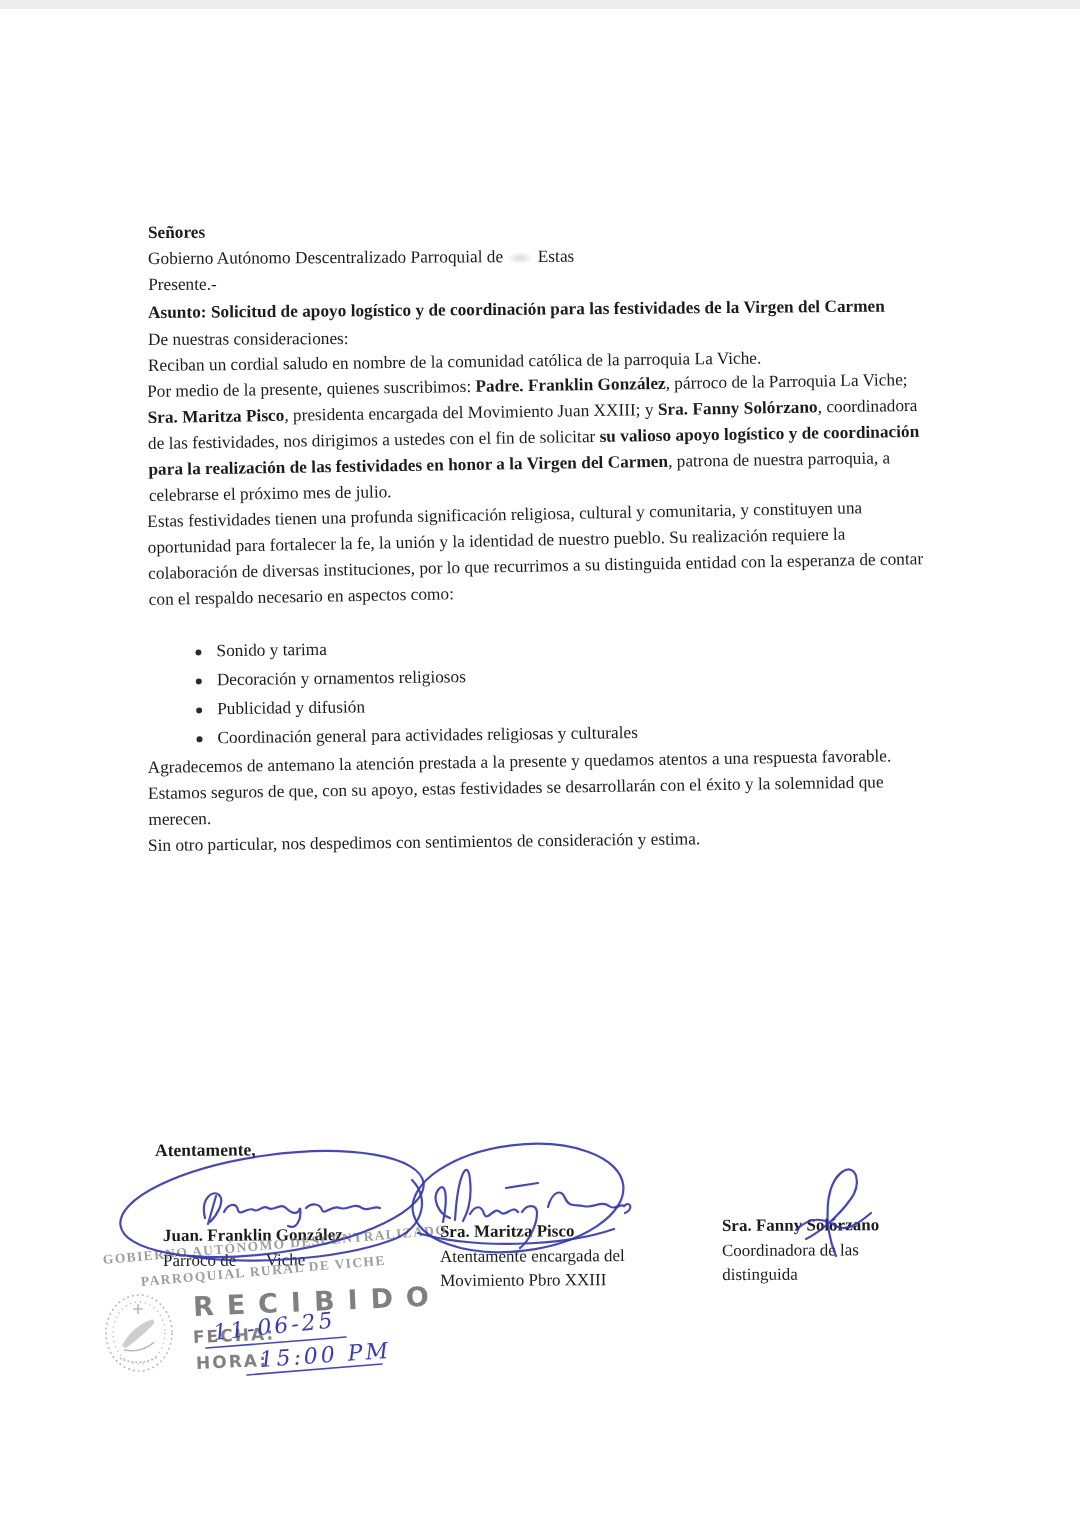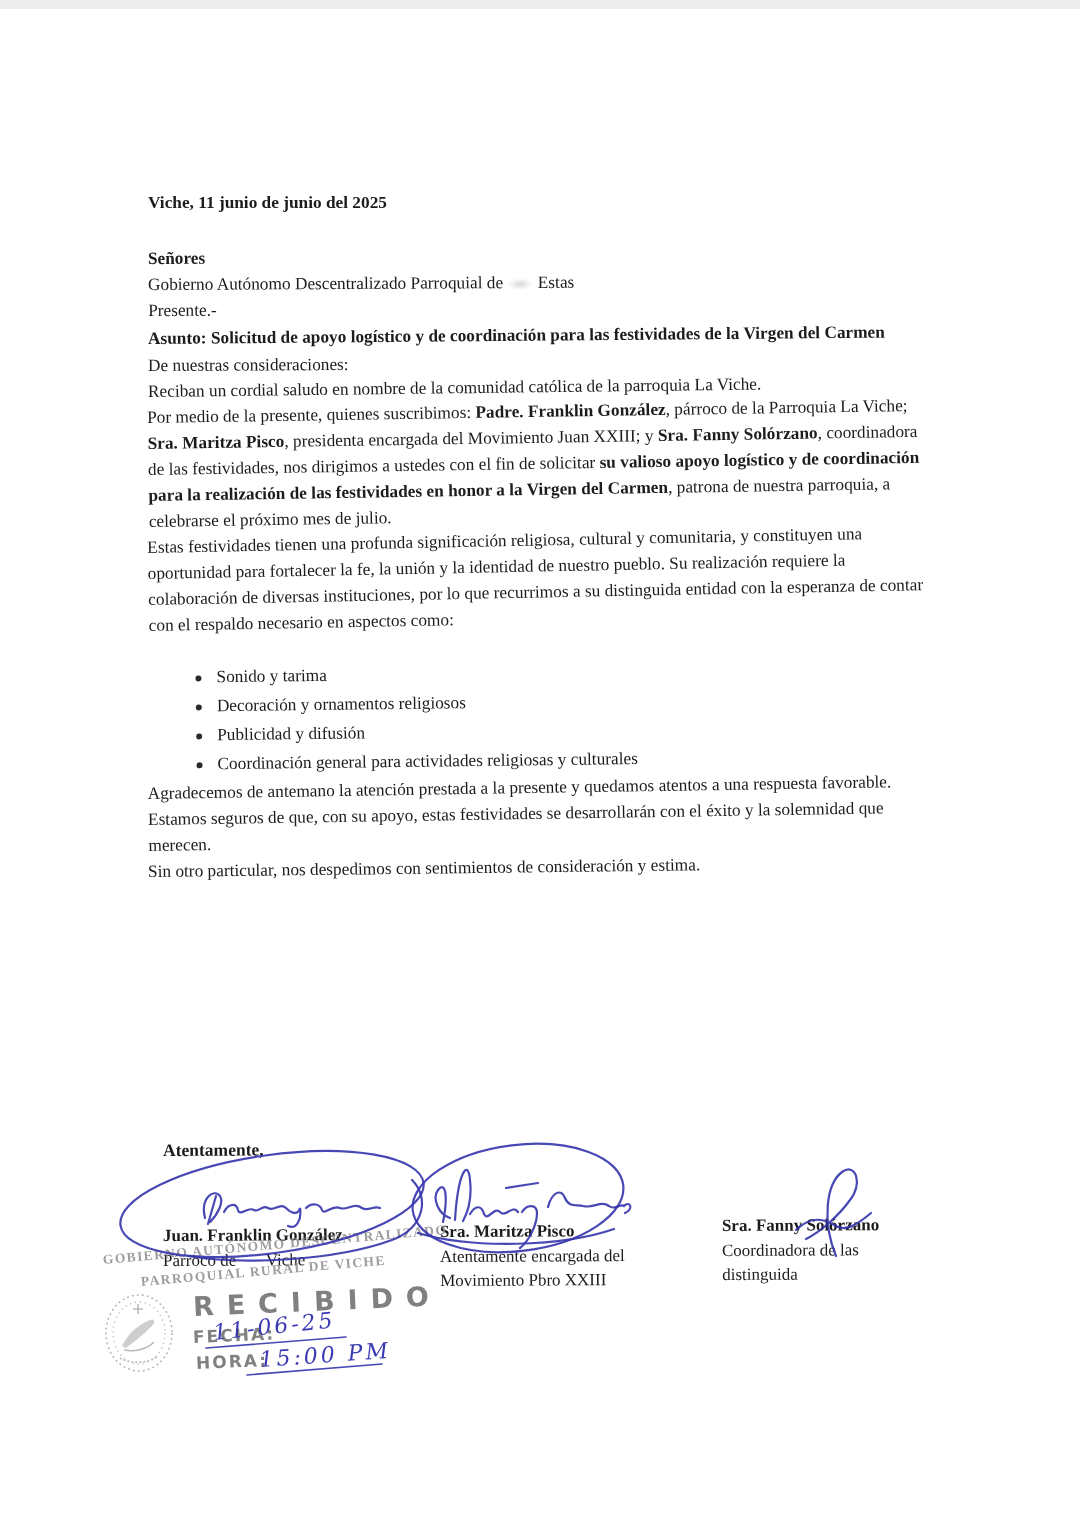--- a/index.html
+++ b/index.html
@@ -24,21 +24,21 @@
   .mt-salute    { margin-top:26px; }
   .mt-para      { margin-top:26px; }
   .bullets { margin:26px 0 0 0; padding:0 0 0 46px; list-style:none; }
   .bullets li { position:relative; padding-left:23px; margin-bottom:3px; }
   .bullets li::before {
     content:""; position:absolute; left:2px; top:11px; width:6px; height:6px;
     border-radius:50%; background:#2a2a2a;
   }
   .mt-thanks   { margin-top:32px; }
   .mt-farewell { margin-top:28px; }
-  .closing { position:absolute; left:163px; top:1122px; font-weight:bold; font-size:17.5px; }
+  .closing { position:absolute; left:155px; top:1122px; font-weight:bold; font-size:17.5px; }
   .sig-col { position:absolute; font-size:17px; line-height:24.5px; }
   .sig-col .name { font-weight:bold; }
   .pre { white-space:pre; }
   #sig1 { left:163px; top:1224px; }
   #sig2 { left:440px; top:1220px; }
   #sig3 { left:722px; top:1214px; }
   .smudge {
     display:inline-block; width:26px; height:12px; vertical-align:middle;
     background:radial-gradient(ellipse at center, rgba(140,140,150,0.35), rgba(140,140,150,0) 70%);
     filter:blur(1px);
@@ -75,21 +75,20 @@
   .seal path, .seal ellipse, .seal circle { fill:none; stroke:#8a8a8a; stroke-width:1.6; }
   .seal .solid { fill:#9a9a9a; stroke:none; }
 </style>
 </head>
 <body>
 
 <div class="page">
   <div class="topstrip"></div>
 
   <div class="content">
-    <p class="b block r0">Viche, 11 junio de junio del 2025</p>
 
     <div class="mt-recipient block r3">
       <p class="b">Señores</p>
       <p><span>Gobierno Autónomo Descentralizado Parroquial de</span> <span class="smudge"></span> <span>Estas</span></p>
       <p>Presente.-</p>
     </div>
 
     <p class="b mt-subject block r5">Asunto: Solicitud de apoyo logístico y de coordinación para las festividades de la Virgen del Carmen</p>
 
     <p class="mt-greeting block r3">De nuestras consideraciones:</p>

